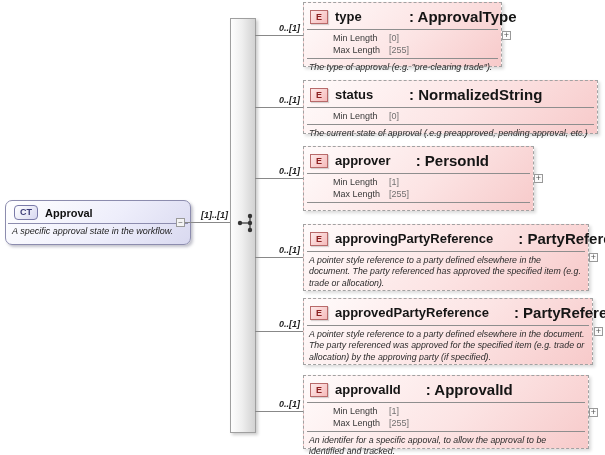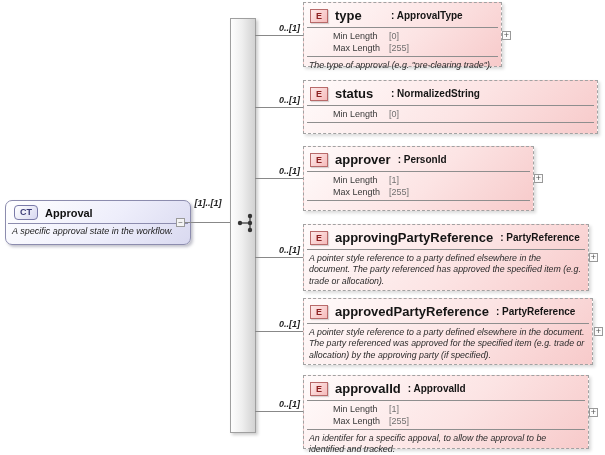--- a/index.html
+++ b/index.html
@@ -52,21 +52,21 @@
   }
   .el-head{display:flex;align-items:center;gap:7px;padding:5px 6px 4px 6px;}
   .e-badge{
     width:16px;height:12px;flex:0 0 16px;border:1px solid #b86a6a;
     background:linear-gradient(135deg,#fdeaea,#f6baba);
     color:#8b2020;font-size:9px;font-weight:bold;text-align:center;line-height:12px;
     box-shadow:1px 1px 1px rgba(0,0,0,.15);
   }
   .el-name{font-size:13px;font-weight:bold;color:#151515;white-space:nowrap;}
   .nm-pad{min-width:49px;display:inline-block;}
-  .el-type{font-size:10px;font-weight:bold;color:#151515;white-space:nowrap;}
+  .el-type{font-size:15px;font-weight:bold;color:#151515;white-space:nowrap;margin-left:18px;}
   .sep{border-top:1px solid #8e8e8e;margin:0 3px;}
   .facets{padding:2px 0 2px 5px;}
   .frow{display:flex;font-size:9px;line-height:12px;}
   .flabel{color:#3a3a3a;width:56px;margin-left:24px;}
   .fvalue{color:#707070;}
   .ann{
     font-style:italic;font-size:8.8px;color:#2a2a2a;line-height:1.3;
     padding:3px 5px 2px 5px;
   }
   .expand{
@@ -92,21 +92,21 @@
       <div class="ct-badge">CT</div>
       <div class="ct-title">Approval</div>
     </div>
     <div class="ct-sep"></div>
     <div class="ct-ann">A specific approval state in the workflow.</div>
   </div>
 
   <div class="handle">−</div>
 
   <div class="hline" style="left:185px;top:222px;width:45px;"></div>
-  <div class="card" style="left:188px;top:198px;width:40px;text-align:center;">[1]..[1]</div>
+  <div class="card" style="left:188px;top:210px;width:40px;text-align:right;">[1]..[1]</div>
 
   <div class="seqbar"></div>
   <svg class="seqicon" width="22" height="22" viewBox="0 0 22 22">
     <line x1="4" y1="11" x2="14" y2="11" stroke="#333" stroke-width="1.2"></line>
     <line x1="14" y1="4" x2="14" y2="18" stroke="#333" stroke-width="1.2"></line>
     <circle cx="4" cy="11" r="2.2" fill="#333"></circle>
     <circle cx="14" cy="4" r="2.2" fill="#333"></circle>
     <circle cx="14" cy="11" r="2.2" fill="#333"></circle>
     <circle cx="14" cy="18" r="2.2" fill="#333"></circle>
   </svg>
@@ -158,20 +158,21 @@
       <span class="el-type">: NormalizedString</span>
     </div>
     <div class="sep"></div>
     <div class="facets">
       <div class="frow">
           <span class="flabel">Min Length</span>
           <span class="fvalue">[0]</span>
         </div>
     </div>
     <div class="sep"></div>
+    <div class="ann">The current state of approval (.e.g preapproved, pending approval, etc.)</div>
   </div>
 
   <div class="el el3">
     <div class="el-head">
       <div class="e-badge">E</div>
       <span class="el-name">approver</span>
       <span class="el-type">: PersonId</span>
     </div>
     <div class="sep"></div>
     <div class="facets">

